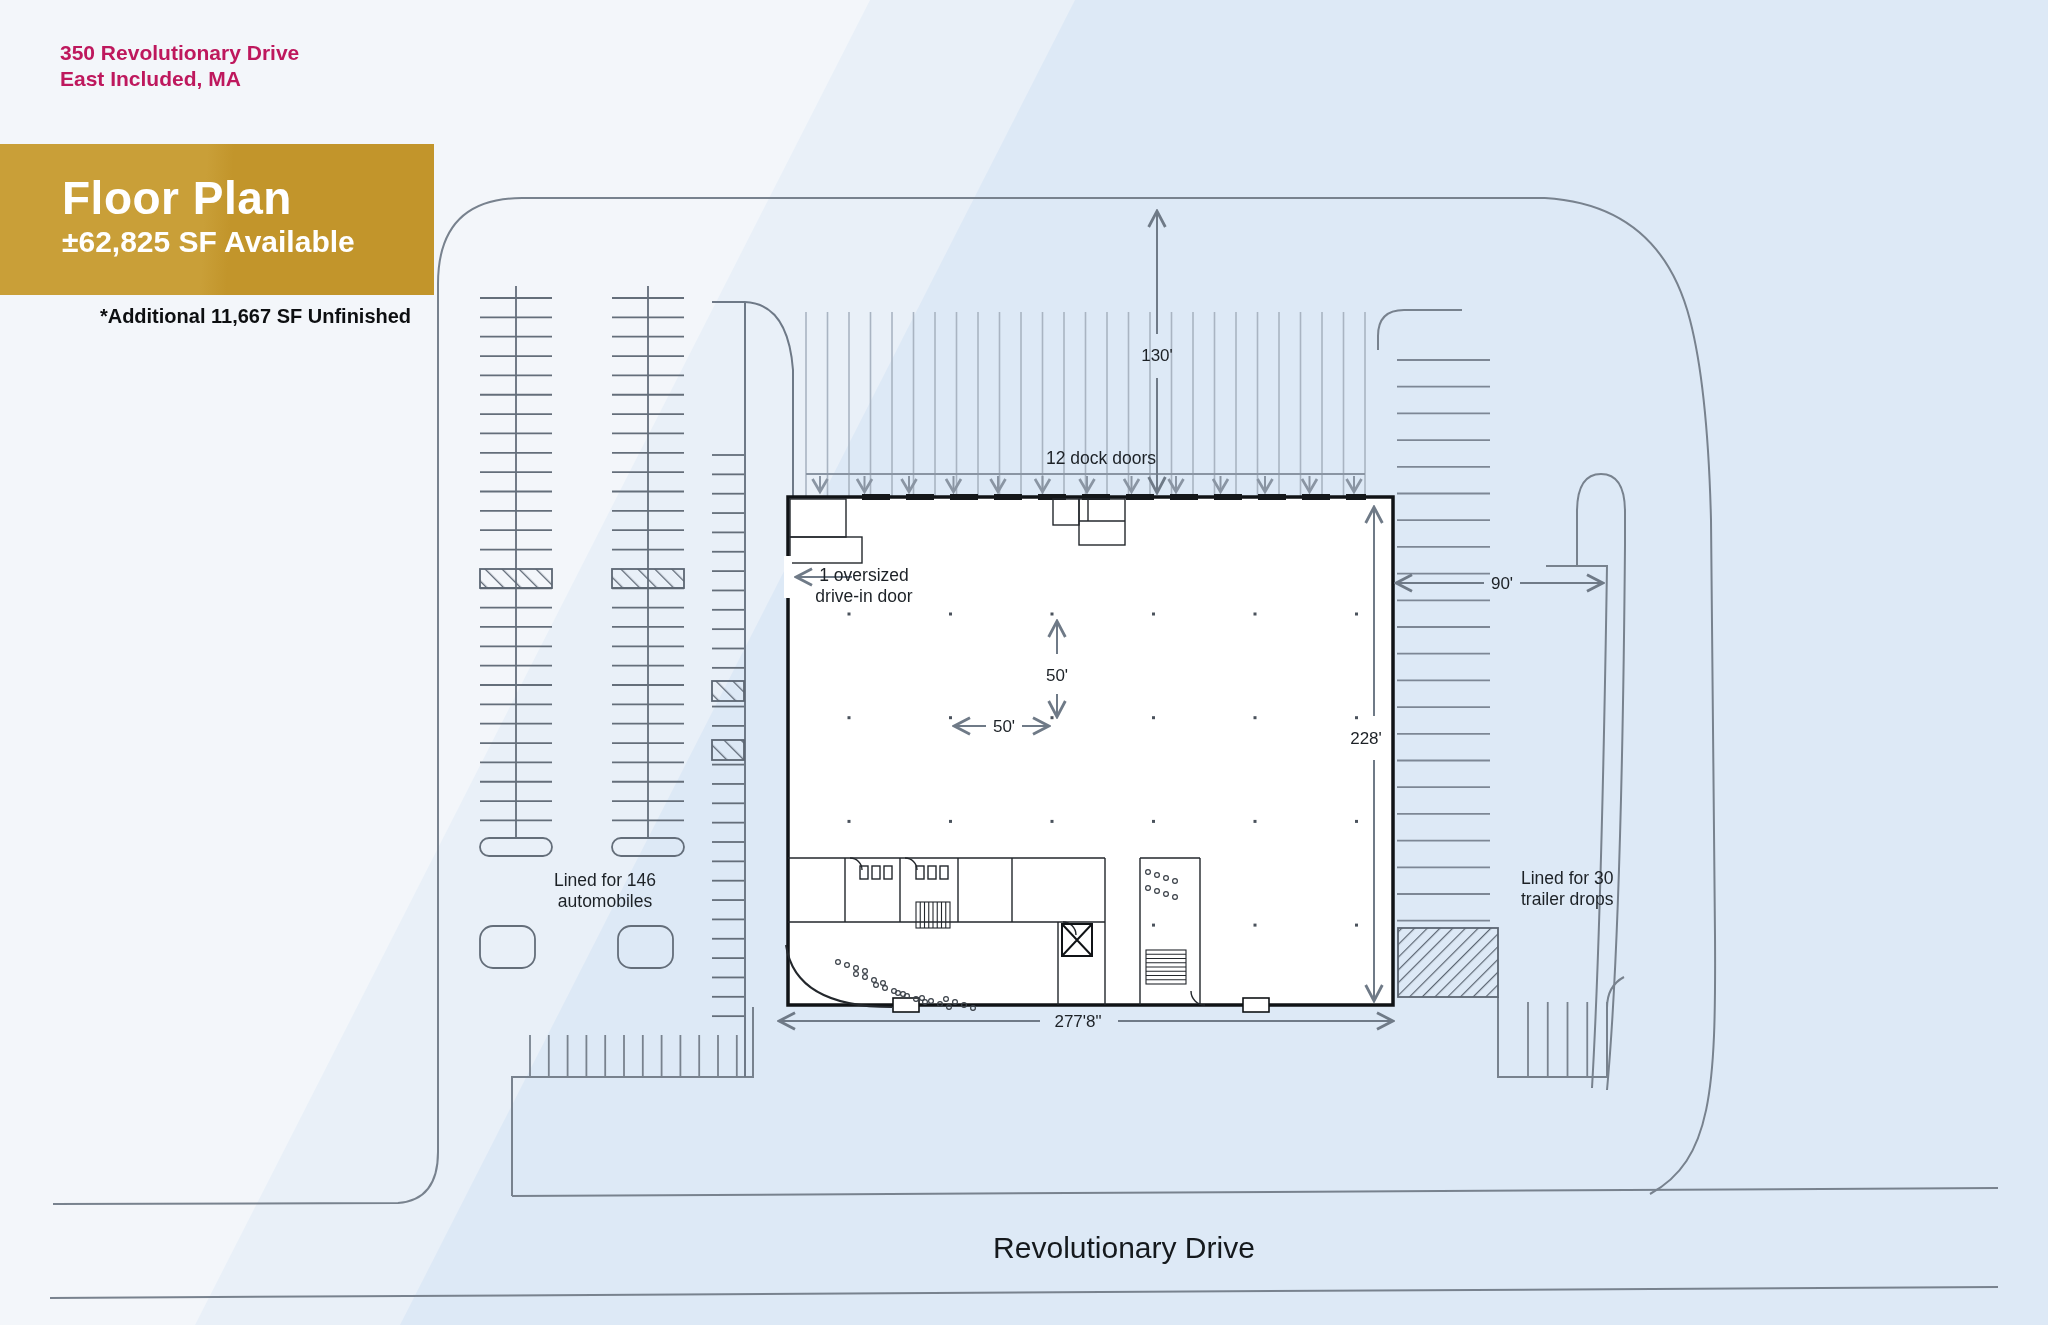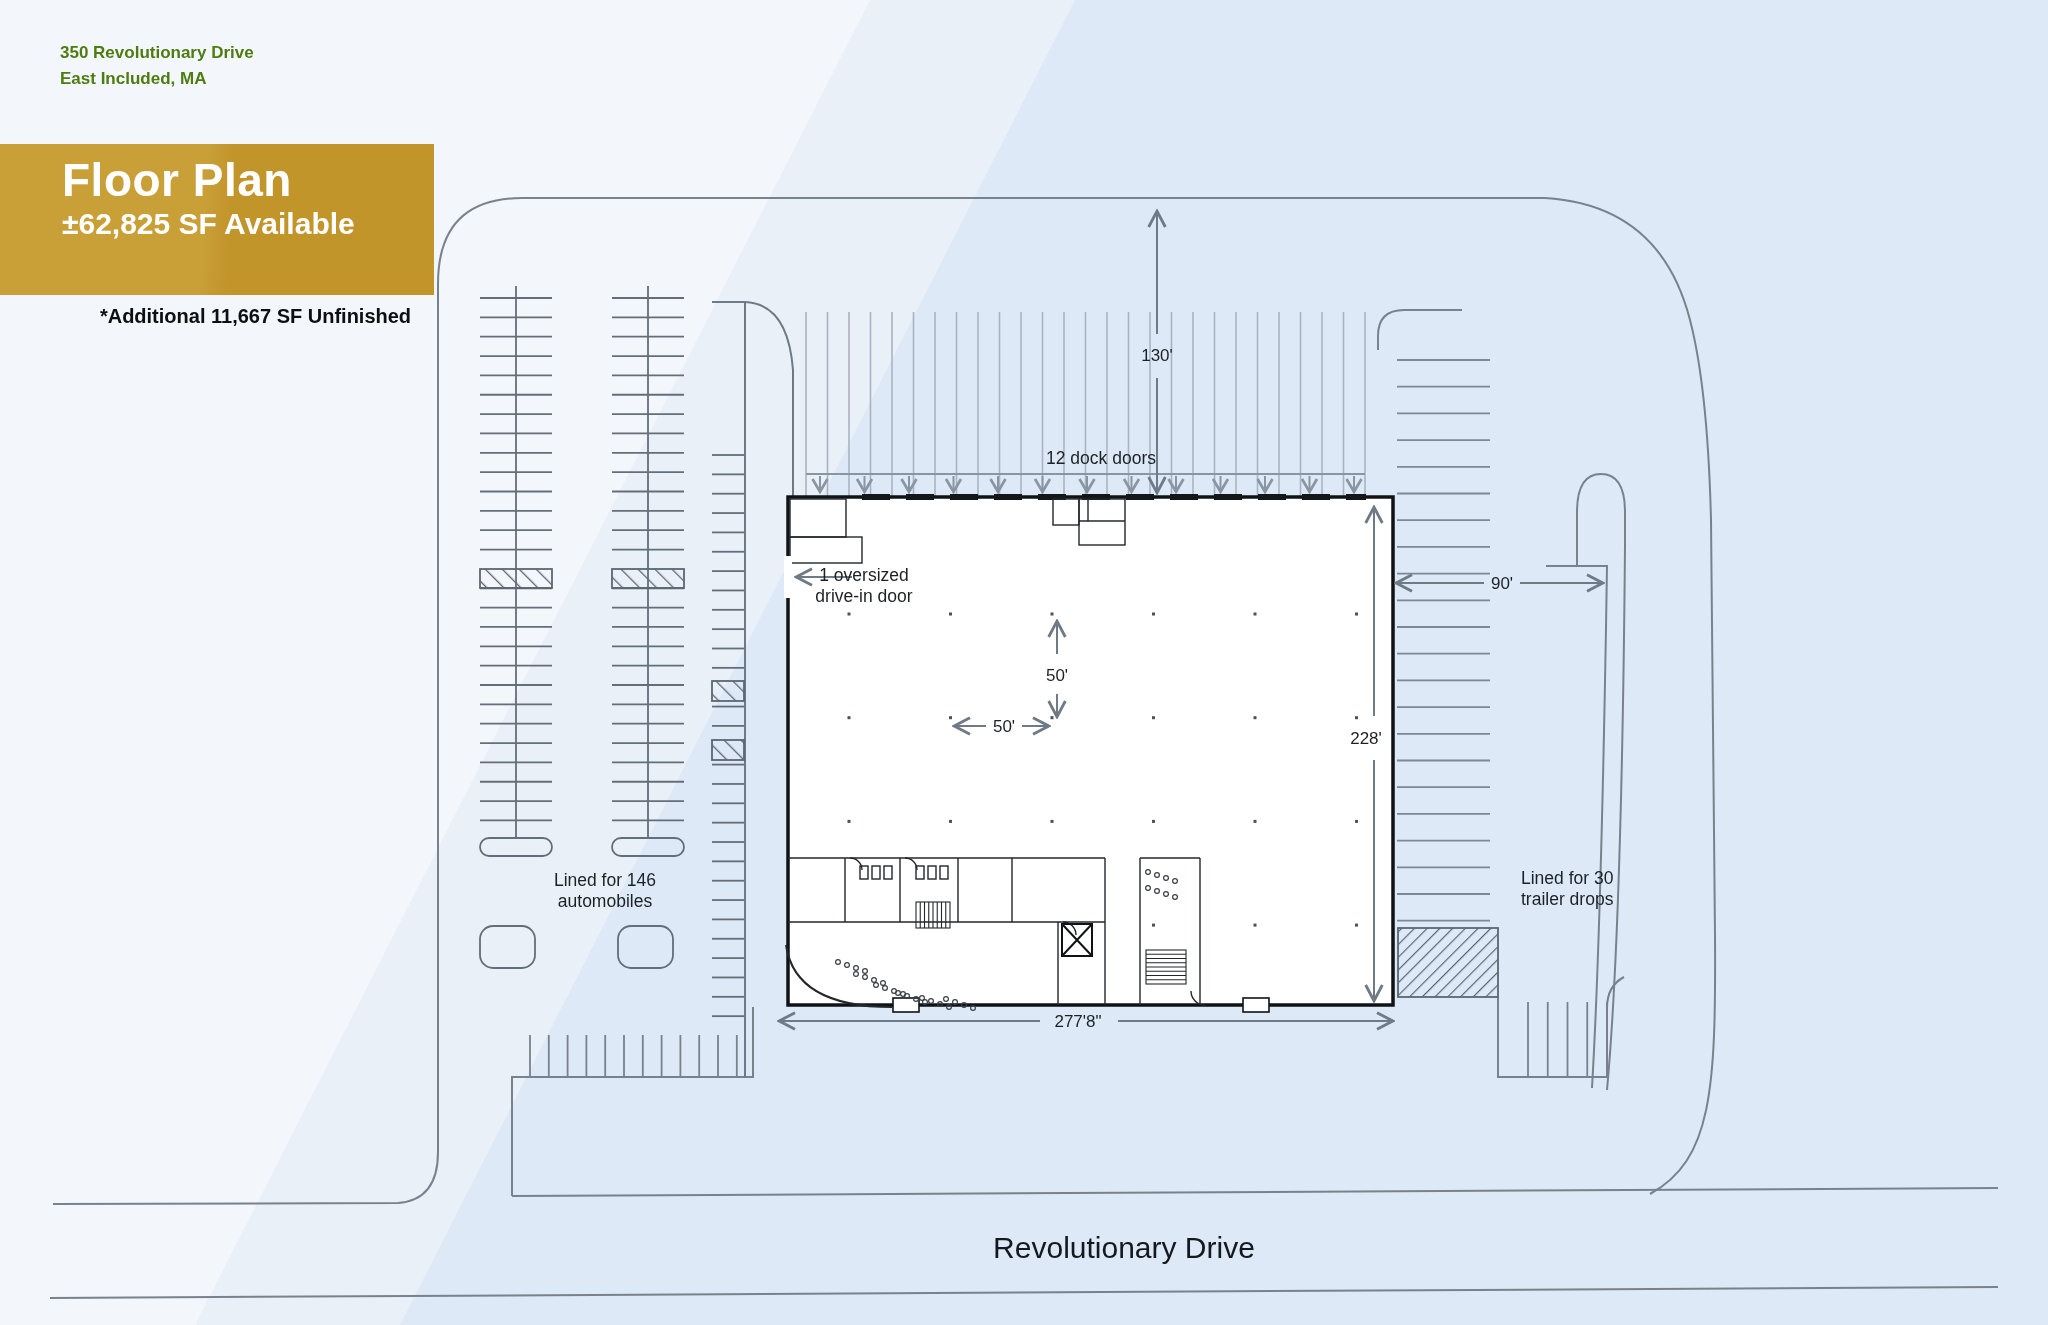--- a/index.html
+++ b/index.html
@@ -3,26 +3,26 @@
 <meta charset="utf-8">
 <style>
   html,body{margin:0;padding:0;background:#dde9f6;}
   .stage{position:relative;width:2048px;height:1325px;overflow:hidden;
          font-family:"Liberation Sans",sans-serif;}
   .stage svg{position:absolute;left:0;top:0;}
   svg text{font-family:"Liberation Sans",sans-serif;fill:#1c2126;}
   .dim-t{font-size:17px;}
   .lbl-t{font-size:17.5px;}
   .street-t{font-size:30px;font-weight:500;fill:#15191d;}
-  .address{position:absolute;left:60px;top:40px;color:#4d7c0f;
-           font-size:17px;line-height:26px;font-weight:700;z-index:3;}
+  .address{position:absolute;left:60px;top:40px;color:#be185d;
+           font-size:21px;line-height:26px;font-weight:700;z-index:3;}
   .banner{position:absolute;left:0;top:144px;width:434px;height:151px;
           background:linear-gradient(93deg,#c99f38 0%,#c99f38 47%,#c2952b 53%,#c2952b 100%);
           color:#ffffff;padding-left:62px;box-sizing:border-box;z-index:3;}
-  .banner .t1{font-size:46px;font-weight:700;margin-top:9px;letter-spacing:.5px;}
+  .banner .t1{font-size:46px;font-weight:700;margin-top:27px;letter-spacing:.5px;}
   .banner .t2{font-size:30px;font-weight:700;margin-top:0;}
   .note{position:absolute;left:0;top:303px;width:511px;text-align:center;
         color:#0d0f11;font-size:20px;line-height:27px;font-weight:600;z-index:3;}
 </style>
 </head>
 <body>
 
 <div class="stage">
 
 <svg width="2048" height="1325" viewBox="0 0 2048 1325">

